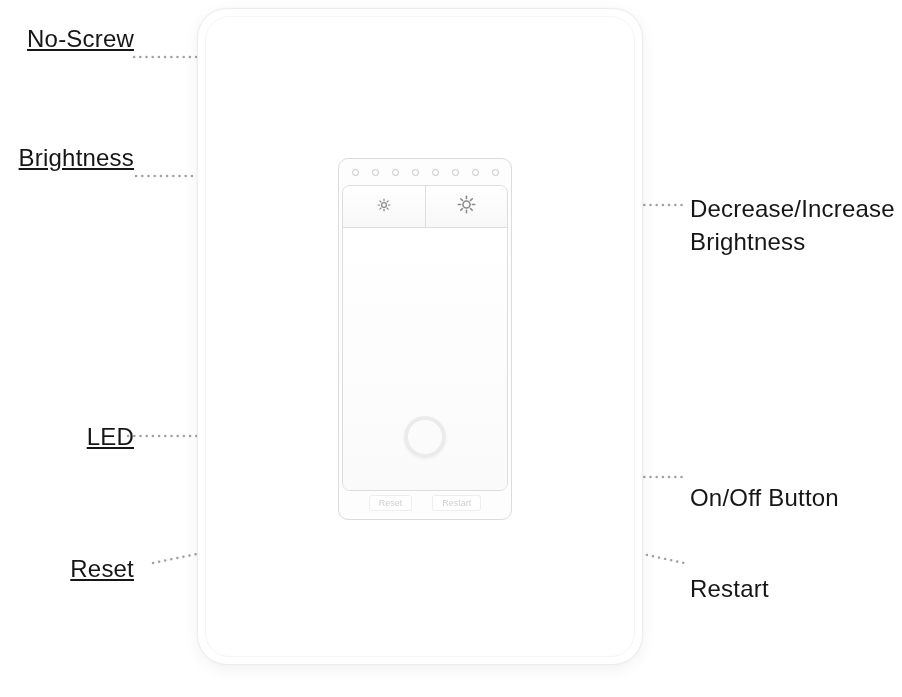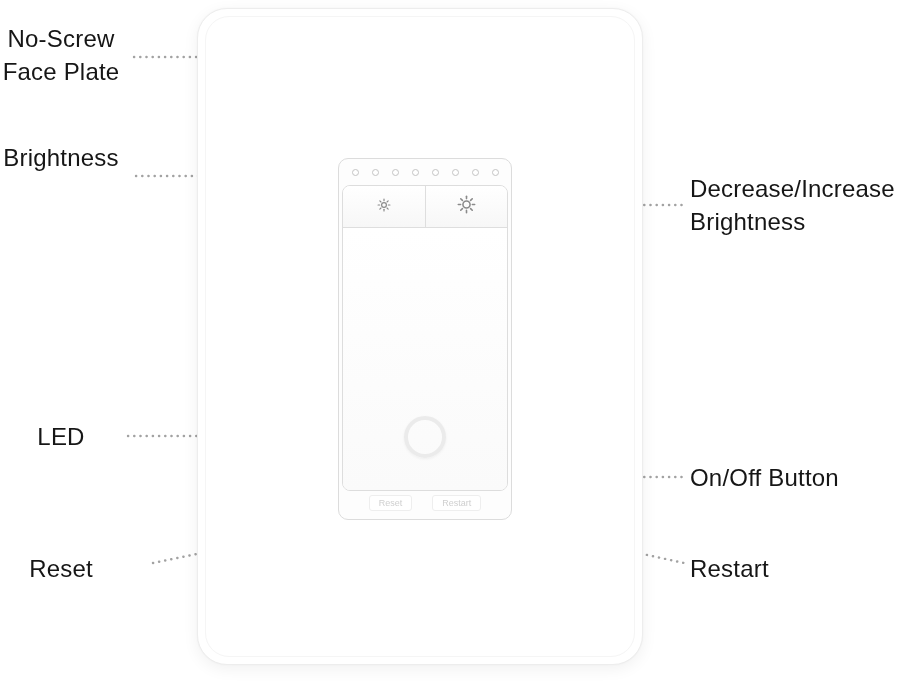--- a/index.html
+++ b/index.html
@@ -14,22 +14,22 @@
   }
 
   
   .callout {
     position: absolute;
     font-size: 24px;
     line-height: 33px;
     color: #161616;
     letter-spacing: 0.2px;
   }
-  .co-left  { left: 0;  width: 122px; text-align: center; }
-  .co-right { left: 690px; text-align: left; }
+  .co-left  { left: 12px;  width: 122px; text-align: right; text-decoration: underline; }
+  .co-right { left: 690px; text-align: left; margin-top: 20px; }
 
   
   .lines-svg {
     position: absolute;
     left: 0; top: 0;
     width: 902px; height: 697px;
     pointer-events: none;
   }
   .dotline {
     stroke: #a2a2a2;
@@ -208,21 +208,20 @@
     </div>
 
     <div class="tabs">
       <span class="tab">Reset</span>
       <span class="tab">Restart</span>
     </div>
   </div>
 
   <div class="callout co-left" style="top:22px">
     <div>No-Screw</div>
-    <div>Face Plate</div>
   </div>
 
   <div class="callout co-left" style="top:141px">
     <div>Brightness</div>
   </div>
 
   <div class="callout co-right" style="top:172px">
     <div>Decrease/Increase</div>
     <div>Brightness</div>
   </div>

